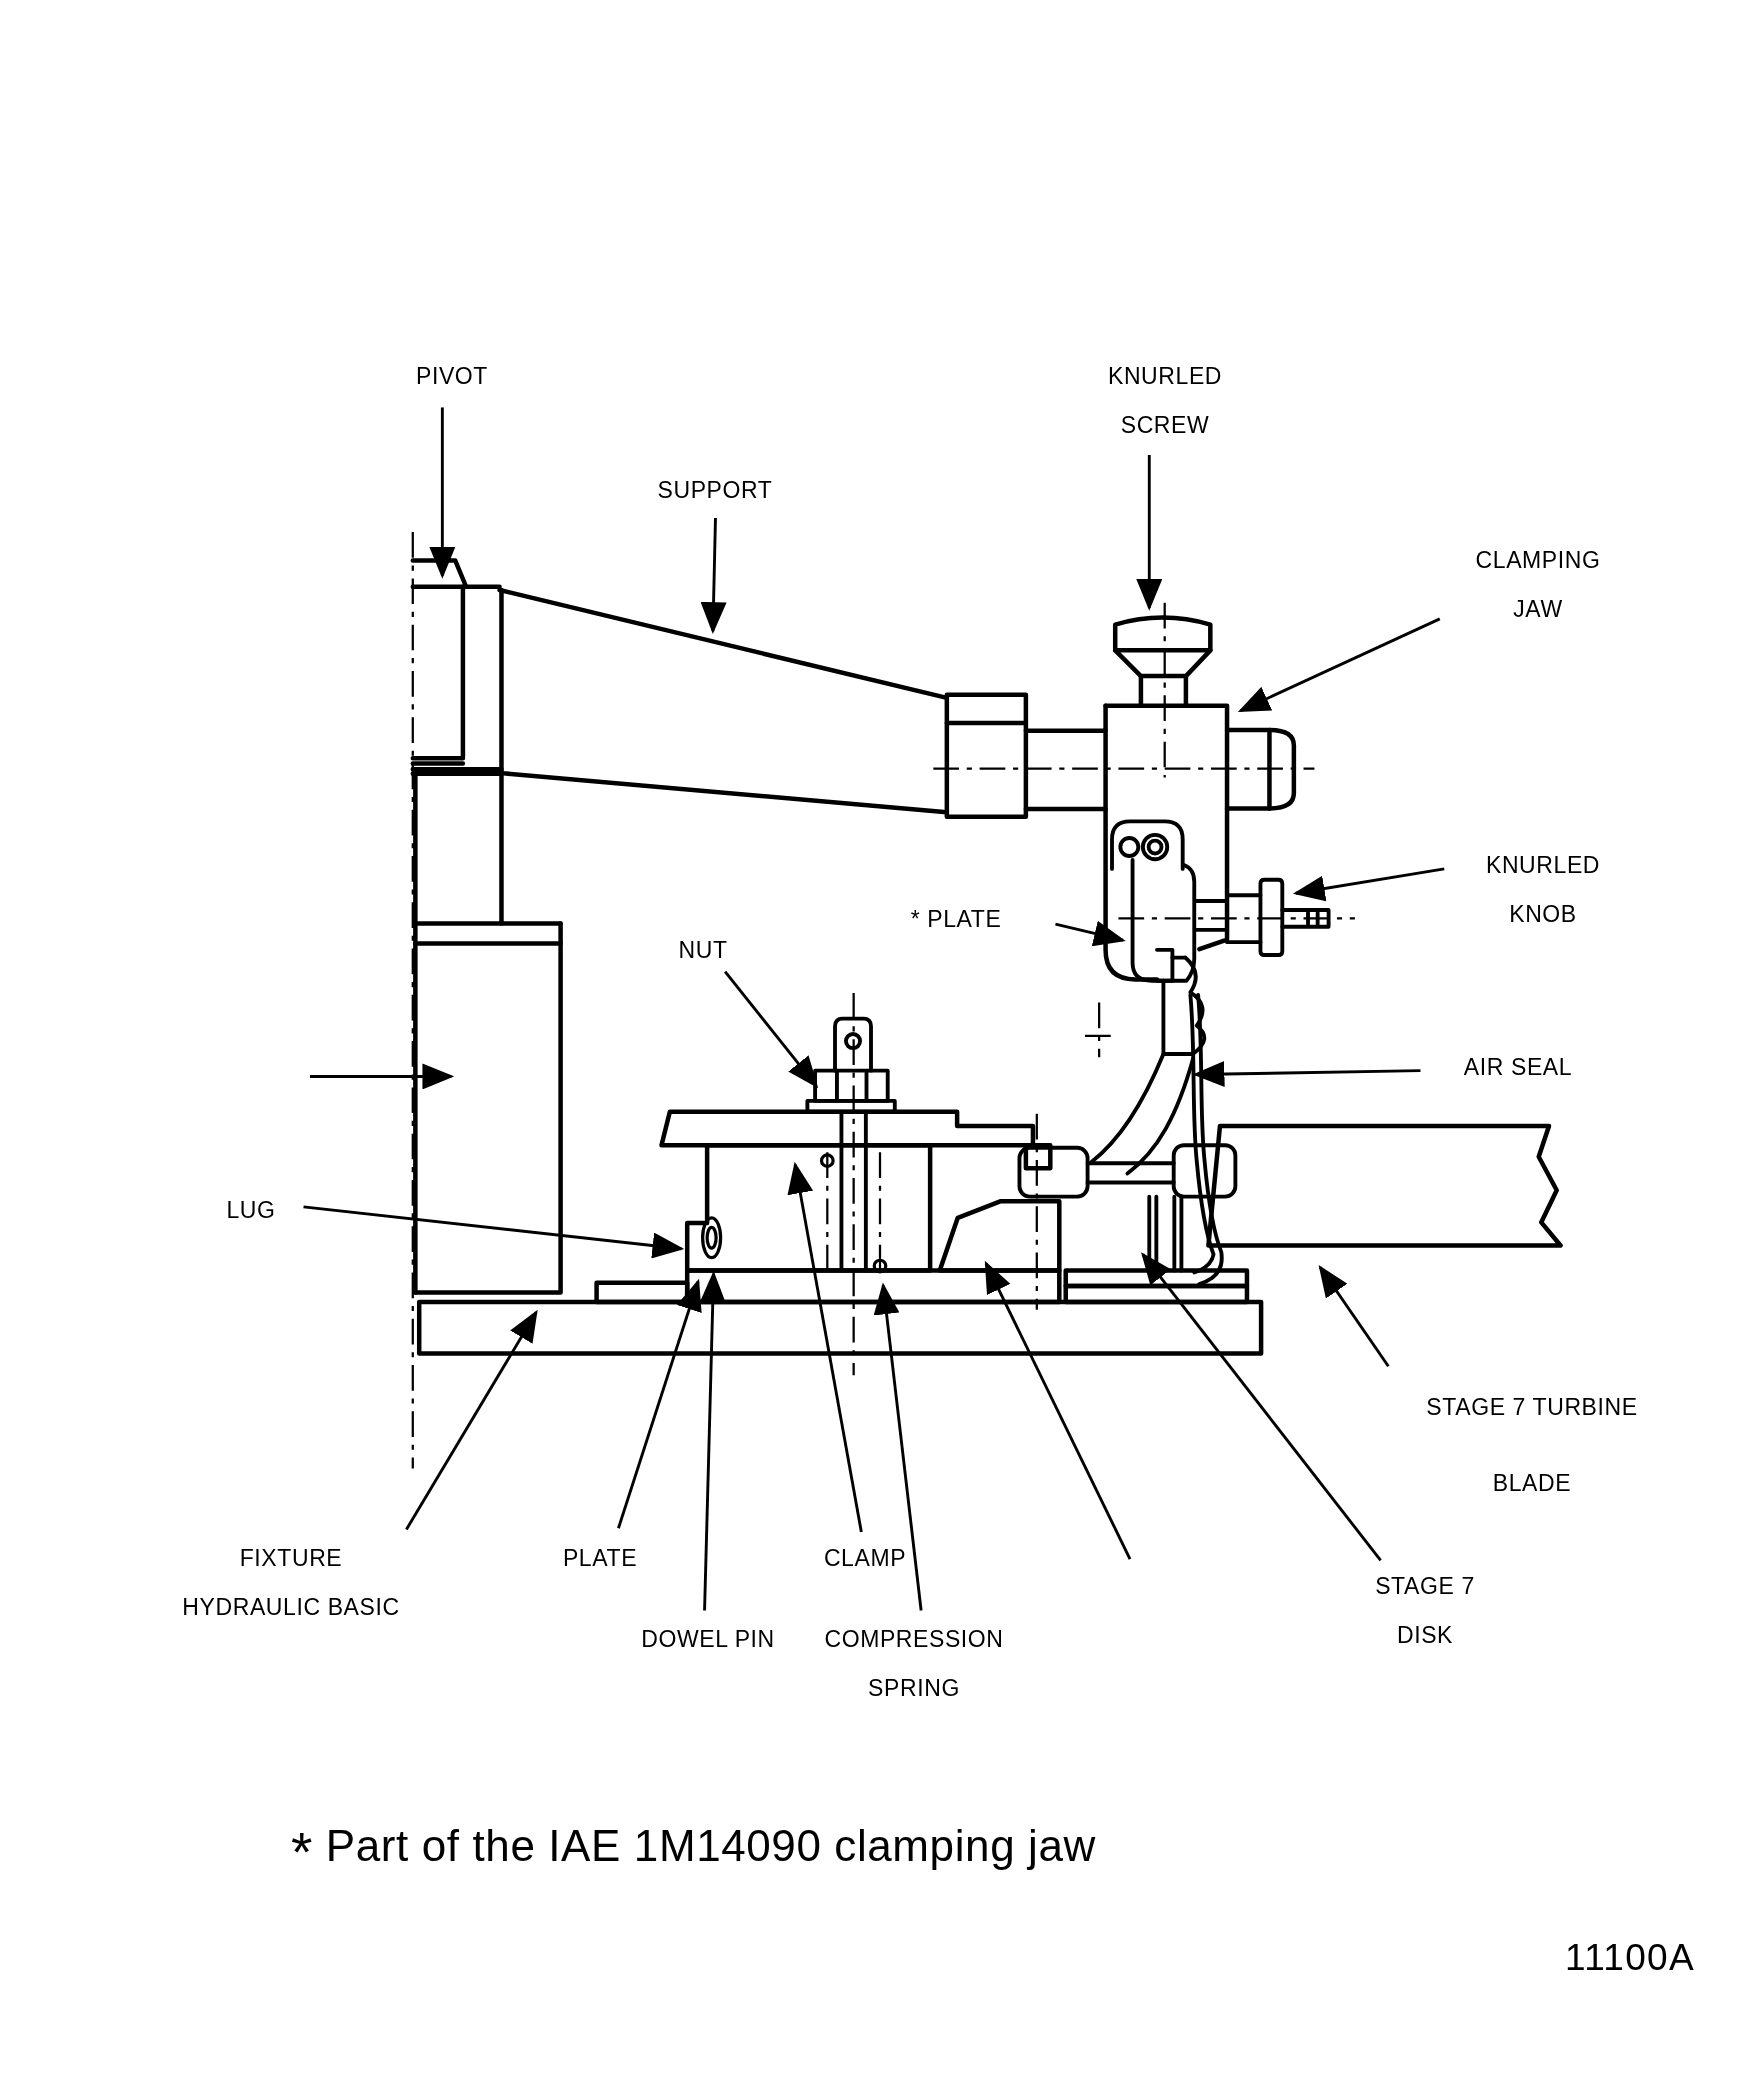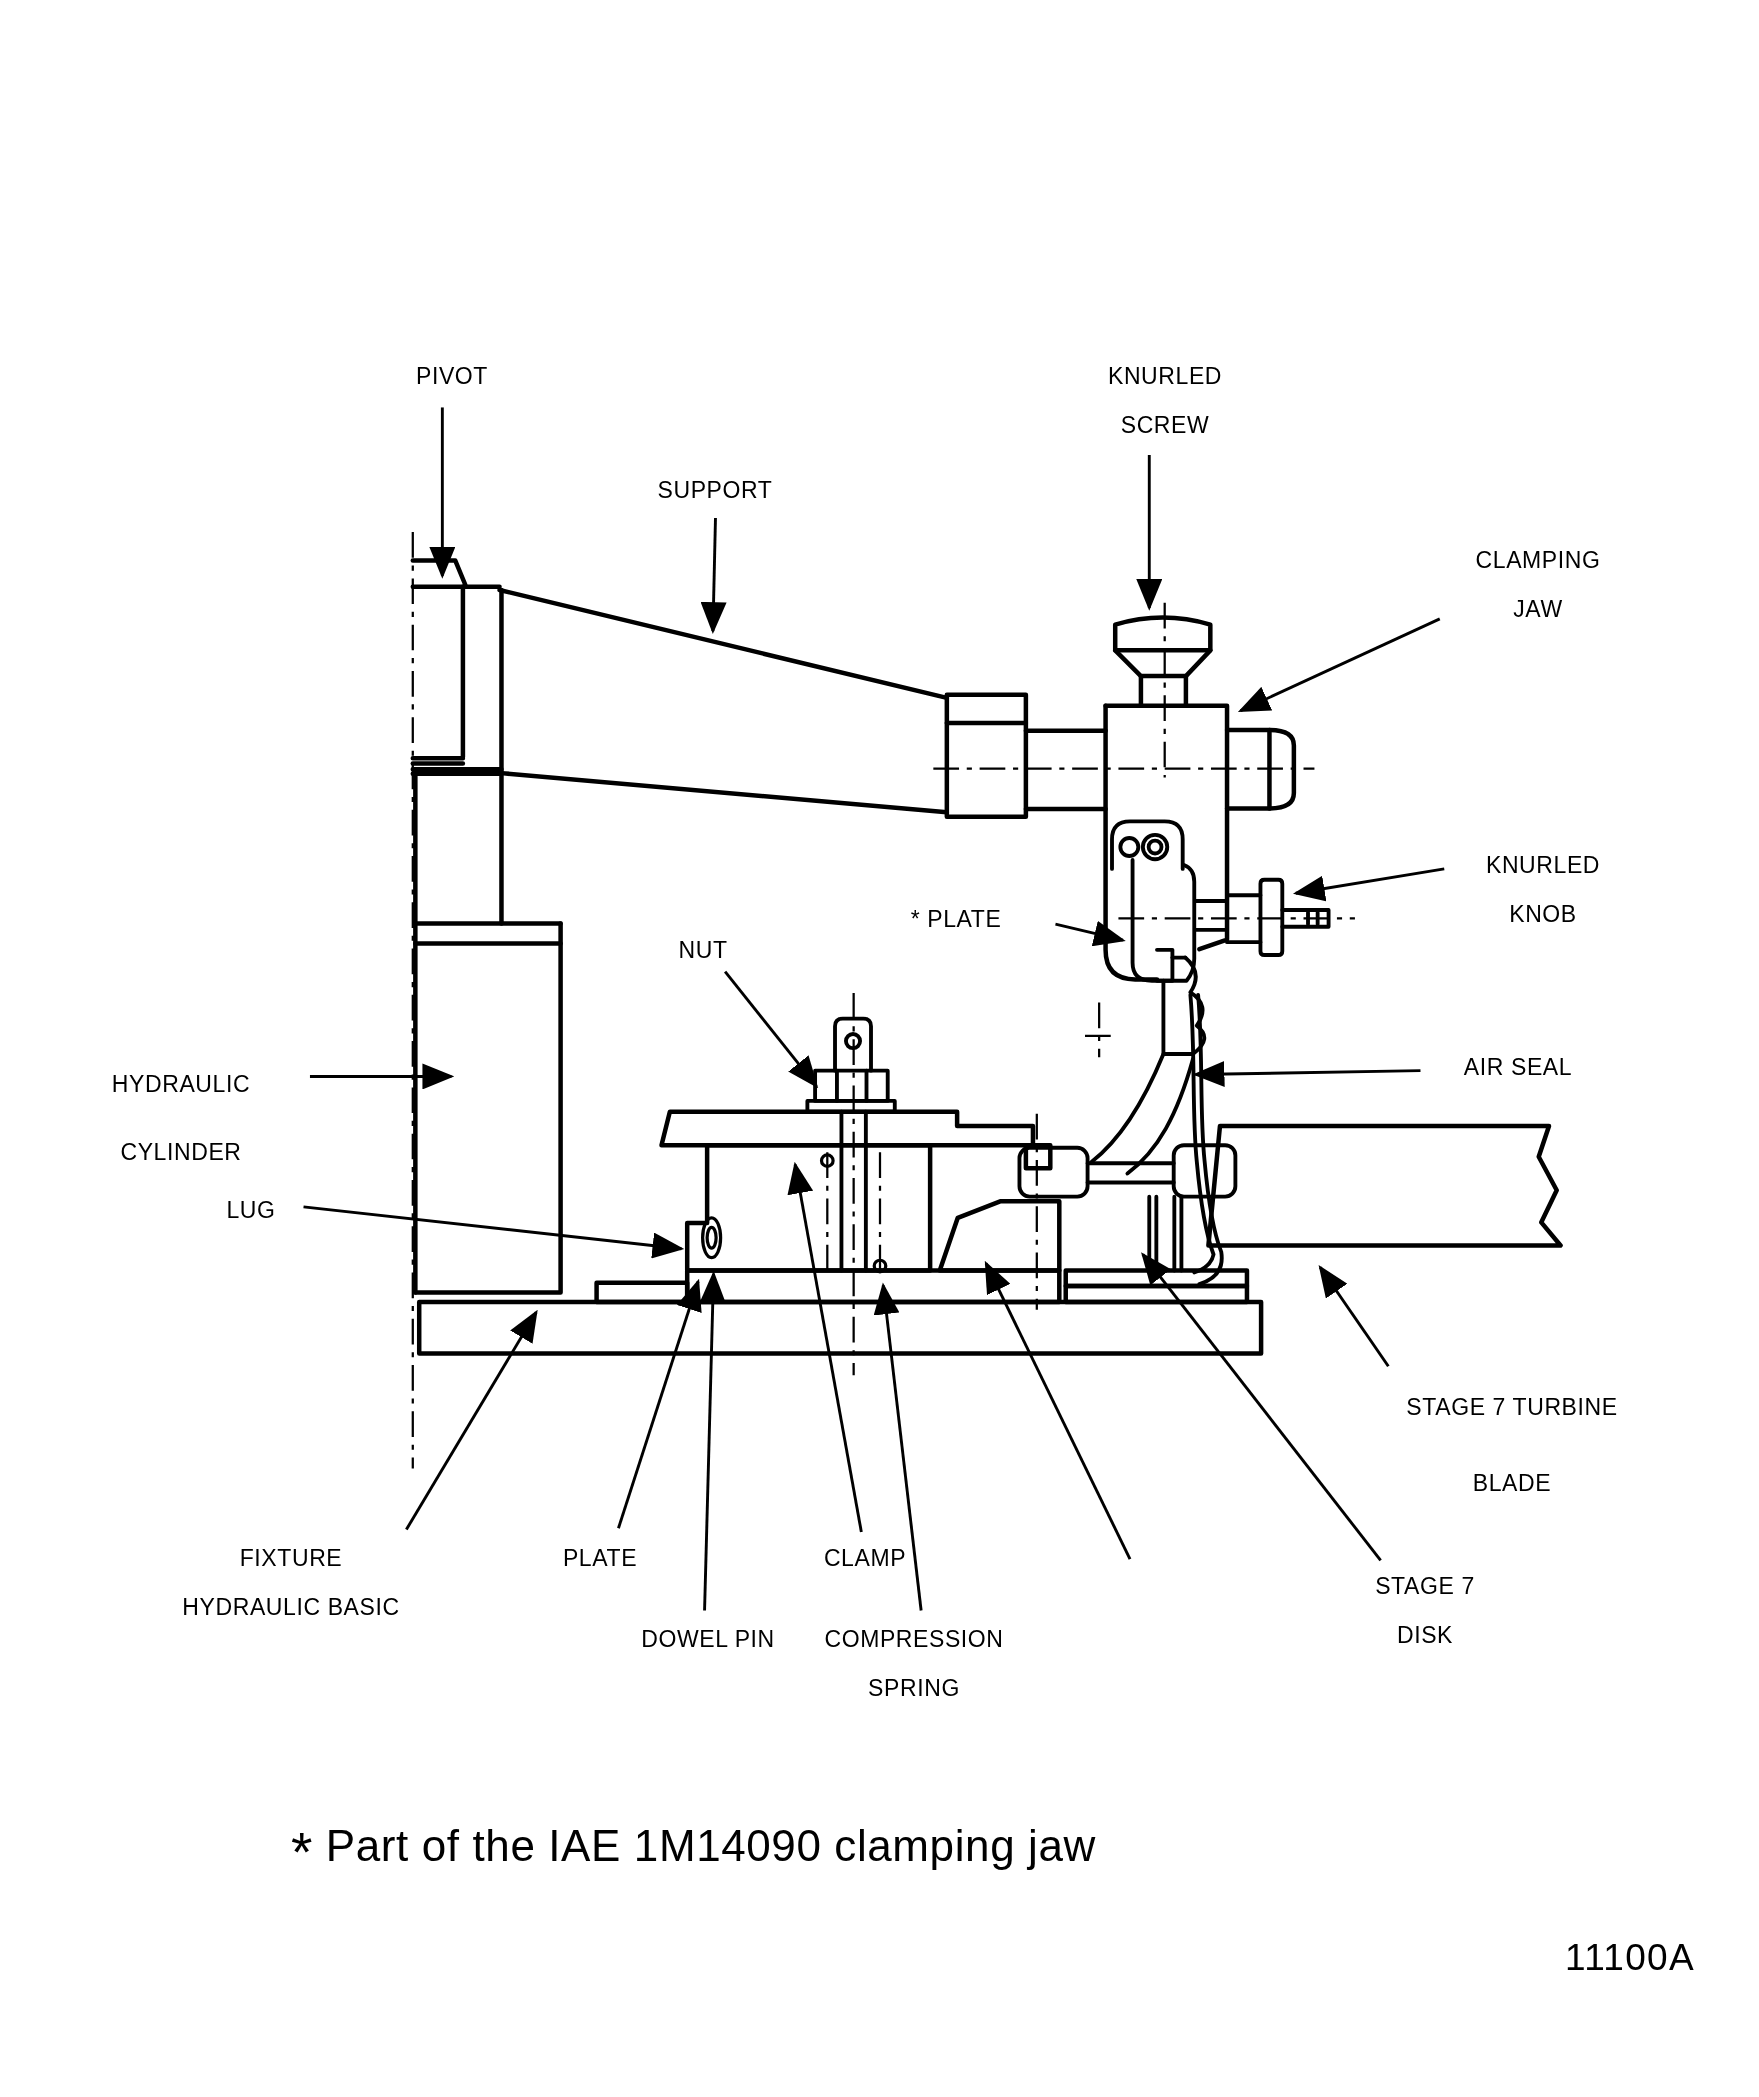--- a/index.html
+++ b/index.html
@@ -16,21 +16,21 @@
     position:absolute;
     transform:translate(-50%,-50%);
     font-size:23px;
     line-height:49px;
     letter-spacing:0.6px;
     text-align:center;
     white-space:nowrap;
     color:#000;
   }
   .lbl span{display:block;}
-  .lh120{line-height:76px;}
+  .lh120{line-height:76px;margin-left:20px;}
   .footnote{
     position:absolute;
     transform:translate(0,-50%);
     font-size:44px;
     letter-spacing:0.6px;
     white-space:nowrap;
   }
   .figcode{
     position:absolute;
     transform:translate(-50%,-50%);
@@ -218,24 +218,20 @@
   </div>
 
   <div class="lbl" style="left:956px;top:919px">
       <span>* PLATE</span>
     </div>
 
   <div class="lbl" style="left:703px;top:950px">
       <span>NUT</span>
     </div>
 
-  <div class="lbl" style="left:181px;top:1118px;line-height:68px">
-    <span>HYDRAULIC</span>
-    <span>CYLINDER</span>
-  </div>
 
   <div class="lbl" style="left:1518px;top:1067px">
       <span>AIR SEAL</span>
     </div>
 
   <div class="lbl" style="left:251px;top:1210px">
       <span>LUG</span>
     </div>
 
   <div class="lbl lh120" style="left:1512px;top:1445px">

